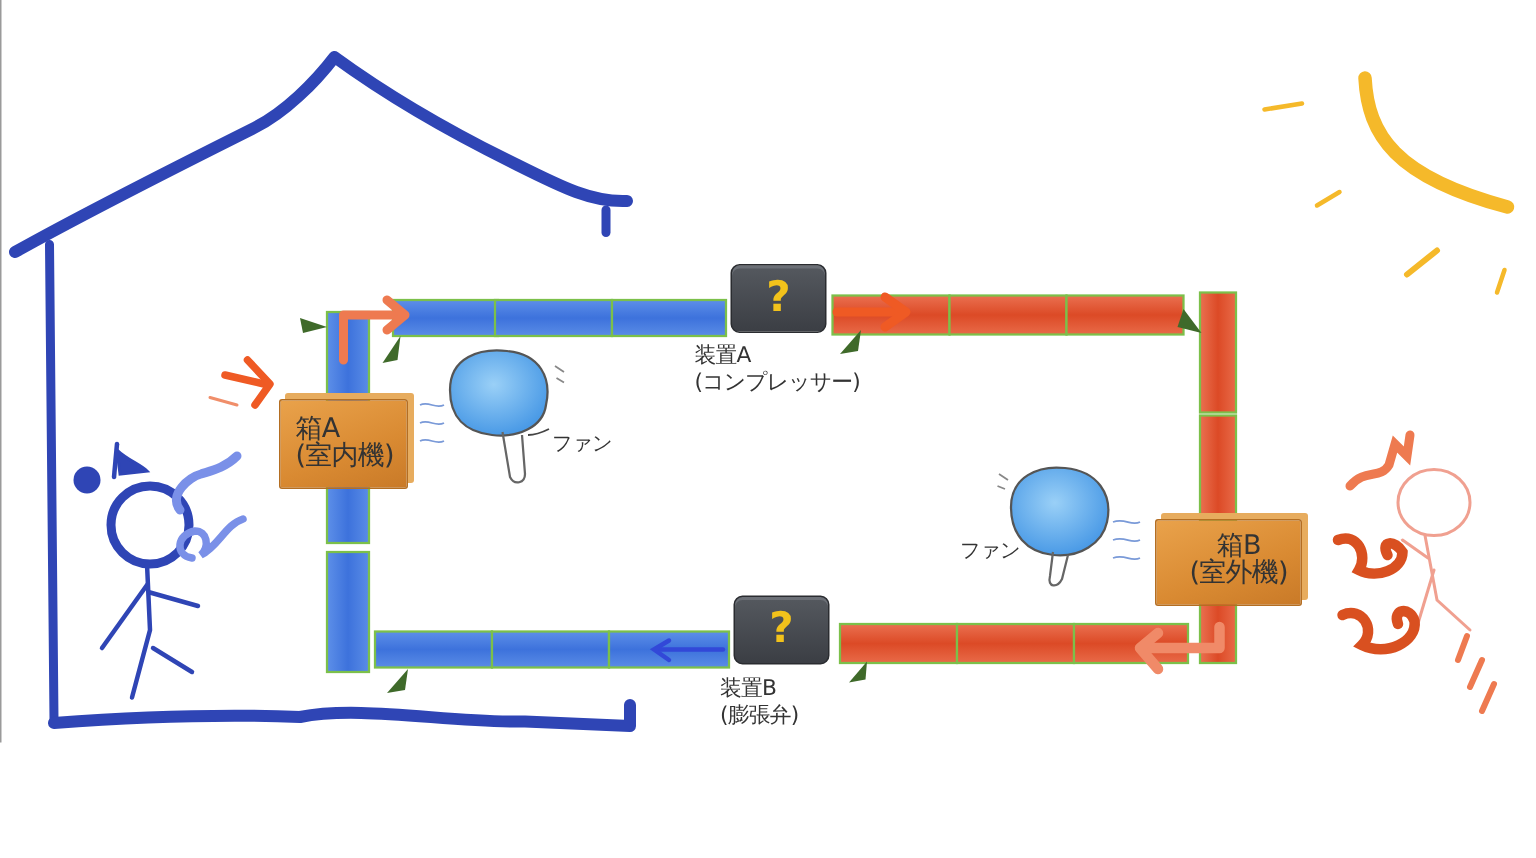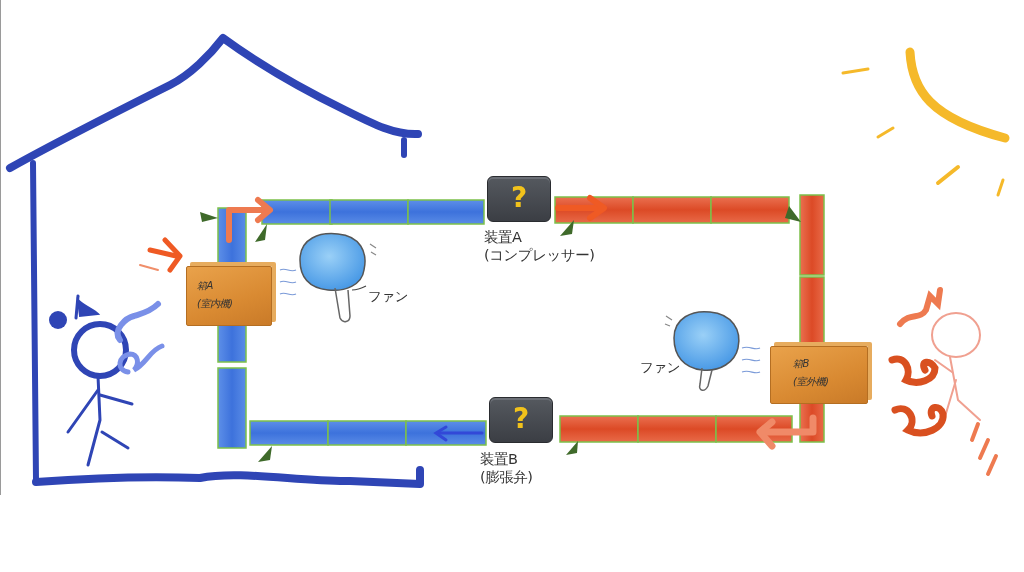--- a/index.html
+++ b/index.html
@@ -2,21 +2,21 @@
 <html><head>
 <meta charset="utf-8">
 <style>
   html, body { margin: 0; padding: 0; background: #ffffff; }
   body { width: 1024px; height: 572px; position: relative; overflow: hidden; font-family: "DejaVu Sans", "Liberation Sans", sans-serif; }
   #stage { position: absolute; left: 0; top: 0; width: 1024px; height: 572px; }
   .edge { position: absolute; left: 0; top: 0; width: 1px; height: 495px; background: #9a9a9a; }
   svg.art { position: absolute; left: 0; top: 0; }
   .label { position: absolute; color: #333333; font-size: 14.5px; line-height: 18px; white-space: nowrap; letter-spacing: -0.5px; }
   .box { position: absolute; background: linear-gradient(160deg, #e9a24b 0%, #d98a32 60%, #c97a28 100%); border: 1.5px solid #b46e22; box-shadow: 4px -4px 0 #e7ac5e; border-radius: 2px; }
-  .box .box-text { position: absolute; left: 10px; top: 10px; color: #333; font-size: 10px; line-height: 18px; letter-spacing: -0.5px; font-style: italic; }
+  .box .box-text { position: absolute; left: 10px; top: 10px; color: #333; font-size: 18px; line-height: 18px; letter-spacing: -0.5px; }
   .device { position: absolute; width: 62px; height: 44px; background: linear-gradient(180deg, #55595f, #3b3e44); border: 1.5px solid #2a2c30; border-radius: 6px; box-shadow: inset 0 2px 0 #6b6f76; }
   .device .q { position: absolute; left: 0; right: 0; top: 4px; text-align: center; color: #f2c21b; font-size: 28px; font-weight: bold; font-family: "DejaVu Sans", sans-serif; }
 </style>
 </head>
 <body>
 
 <div id="stage">
   <div class="edge"></div>
 
   <svg class="art" width="1024" height="572" viewBox="0 0 1024 572">
@@ -151,31 +151,31 @@
     </g>
   </svg>
 
   <div class="box" style="left:186px; top:266px; width:84px; height:58px;">
     <div class="box-text">
       <div>箱A</div>
       <div>(室内機)</div>
     </div>
   </div>
 
-  <div class="box" style="left:770px; top:346px; width:96px; height:56px;">
+  <div class="box" style="left:770px; top:346px; width:96px; height:56px;text-align:center;">
     <div class="box-text" style="left:22px; top:8px;">
       <div>箱B</div>
       <div>(室外機)</div>
     </div>
   </div>
 
   <div class="device" style="left:487px; top:176px;">
     <div class="q">?</div>
   </div>
-  <div class="label" style="left:484px; top:228px;">
+  <div class="label" style="left:463px; top:228px;">
     <div>装置A</div>
     <div>(コンプレッサー)</div>
   </div>
 
   <div class="device" style="left:489px; top:397px;">
     <div class="q">?</div>
   </div>
   <div class="label" style="left:480px; top:450px;">
     <div>装置B</div>
     <div>(膨張弁)</div>

